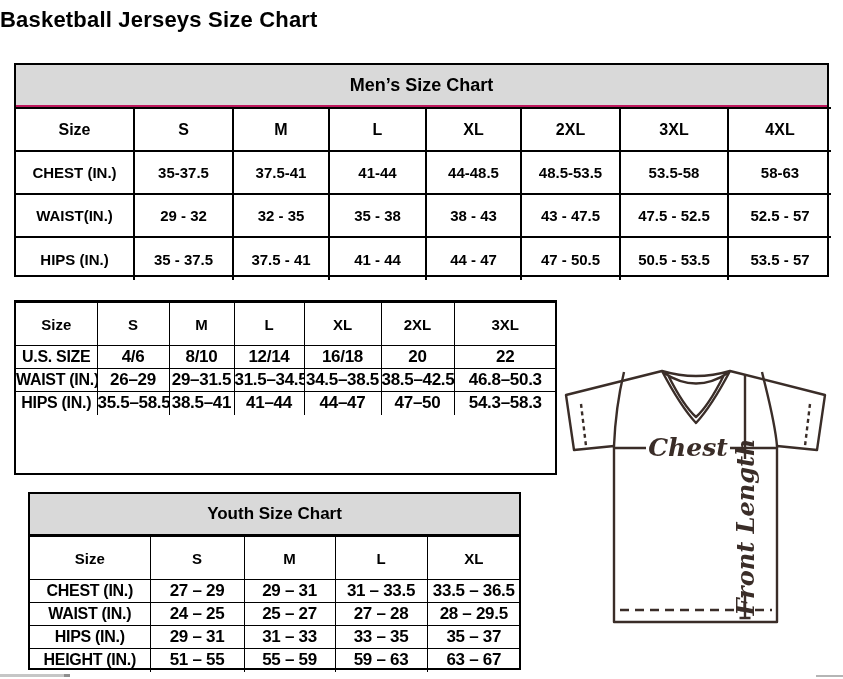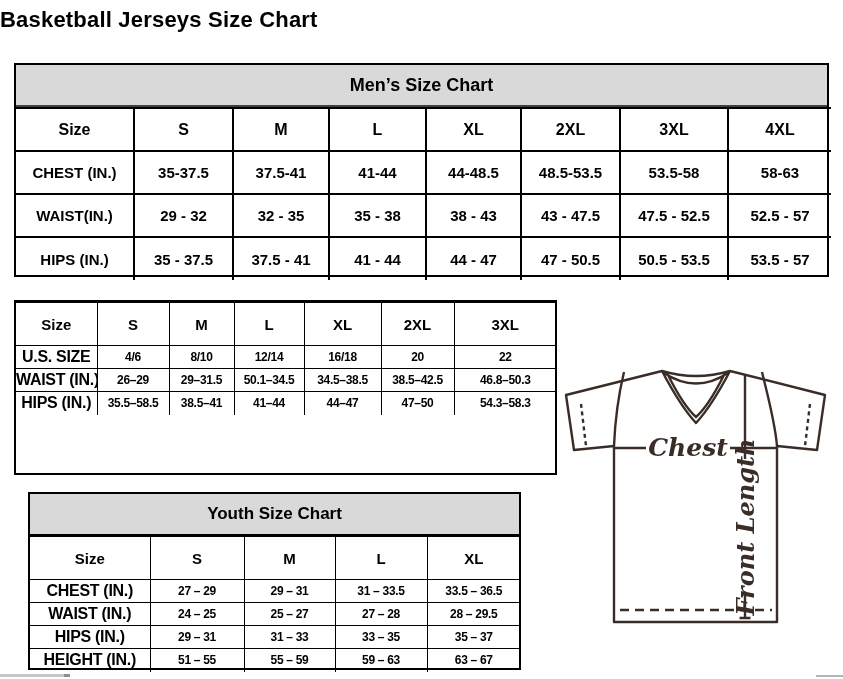--- a/index.html
+++ b/index.html
@@ -23,31 +23,31 @@
     border:2px solid #000; text-align:center; vertical-align:middle;
     font-weight:bold; padding:0; overflow:hidden; white-space:nowrap;
   }
   .chart thead th { border-top:2px solid #000; }
   .chart th:first-child, .chart td:first-child { border-left:none; }
   .chart th:last-child, .chart td:last-child { border-right:none; }
   .chart tbody tr:last-child th, .chart tbody tr:last-child td { border-bottom:none; }
 
   
   #men { left:14px; top:63px; width:815px; height:214px; }
-  #men .chart-title { height:40px; border-bottom:2px solid #404040; font-size:18px; }
+  #men .chart-title { height:40px; border-bottom:2px solid #be185d; font-size:18px; }
   #men thead tr { height:43px; }
   #men tbody tr { height:43px; }
   #men thead th { font-size:16px; }
   #men tbody th, #men tbody td { font-size:15px; }
 
   
   .chart.small th, .chart.small td { border-width:1.5px; }
   .chart.small thead th { font-size:15px; }
   .chart.small tbody th { font-size:16px; letter-spacing:-0.3px; }
-  .chart.small tbody td { font-size:12px; letter-spacing:-0.3px; }
+  .chart.small tbody td { font-size:17px; letter-spacing:-0.3px; }
 
   #women { left:14px; top:300px; width:543px; height:175px; }
   #women .chart-title { height:37px; border-bottom:2px solid #000; }
   #women thead tr { height:43px; }
   #women tbody tr { height:23px; }
 
   #youth { left:28px; top:492px; width:493px; height:178px; }
   #youth .chart-title { height:40px; border-bottom:2px solid #000; }
   #youth thead tr { height:43px; }
   #youth tbody tr { height:23px; }
@@ -158,21 +158,21 @@
           <td>8/10</td>
           <td>12/14</td>
           <td>16/18</td>
           <td>20</td>
           <td>22</td>
         </tr>
         <tr>
           <th>WAIST (IN.)</th>
           <td>26–29</td>
           <td>29–31.5</td>
-          <td>50.1–34.5</td>
+          <td>31.5–34.5</td>
           <td>34.5–38.5</td>
           <td>38.5–42.5</td>
           <td>46.8–50.3</td>
         </tr>
         <tr>
           <th>HIPS (IN.)</th>
           <td>35.5–58.5</td>
           <td>38.5–41</td>
           <td>41–44</td>
           <td>44–47</td>

